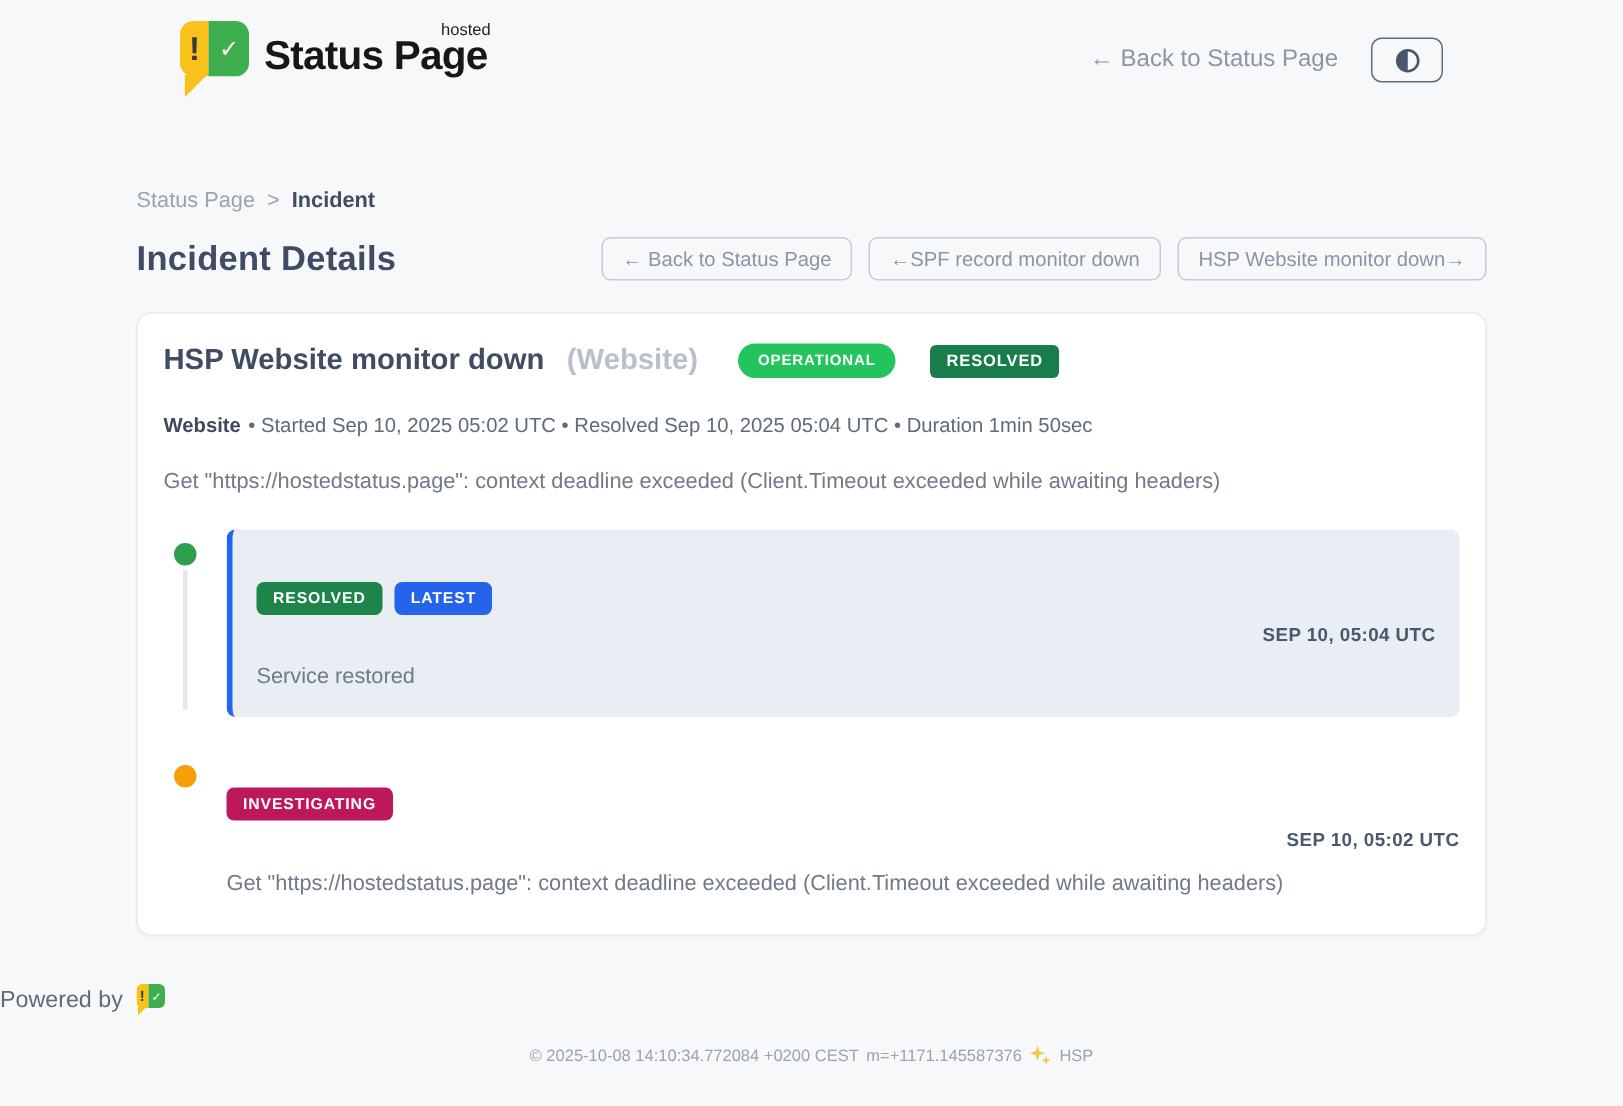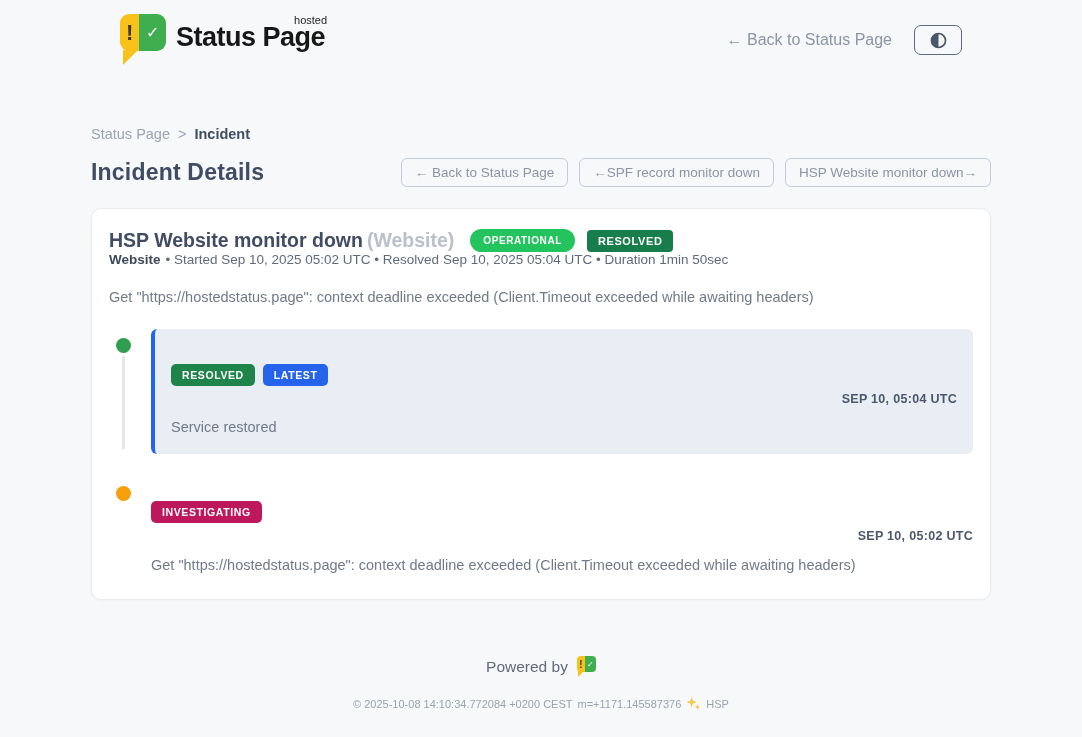--- a/index.html
+++ b/index.html
@@ -113,21 +113,21 @@
 
   
   .card {
     margin-top: 21px;
     background: #ffffff;
     border: 1px solid #e8ebef;
     border-radius: 10px;
     box-shadow: 0 1px 2px rgba(30, 41, 59, 0.04);
     padding: 20px 17px 26px 17px;
   }
-  .card-title-row { display: flex; align-items: center; flex-wrap: wrap; gap: 4px; }
+  .card-title-row { display: flex; align-items: center; flex-wrap: wrap; gap: 15px; }
   .incident-title { font-size: 19.5px; font-weight: 700; color: #3f4c63; }
   .incident-monitor { font-size: 19.5px; font-weight: 700; color: #b9c0cc; }
   .badge {
     display: inline-block;
     color: #ffffff;
     font-weight: 700;
     letter-spacing: 0.6px;
     text-transform: uppercase;
   }
   .badge-operational {
@@ -138,21 +138,21 @@
     margin-left: 12px;
   }
   .badge-resolved-hdr {
     background: #177d4a;
     font-size: 11px;
     padding: 5px 11px;
     border-radius: 4px;
     margin-left: 8px;
   }
   .meta-line {
-    margin-top: 0;
+    margin-top: 24px;
     font-size: 13.5px;
     color: #5f6b7b;
     display: flex; gap: 5px; flex-wrap: wrap;
   }
   .meta-line .meta-monitor { color: #3d4a5c; font-weight: 700; }
   .incident-desc {
     margin-top: 22px;
     font-size: 14.5px;
     color: #707a89;
   }
@@ -208,21 +208,20 @@
 
   
   .footer {
     margin-top: auto;
     padding-bottom: 26px;
     text-align: center;
   }
   .powered-row {
     display: flex;
     align-items: center;
-    justify-content: center;
     gap: 9px;
     font-size: 15.5px;
     color: #5f6b7a;
   }
   .mini-mark { position: relative; width: 19px; height: 21px; }
   .mini-bubble {
     width: 19px; height: 16px;
     border-radius: 4px;
     overflow: hidden;
     display: flex;

